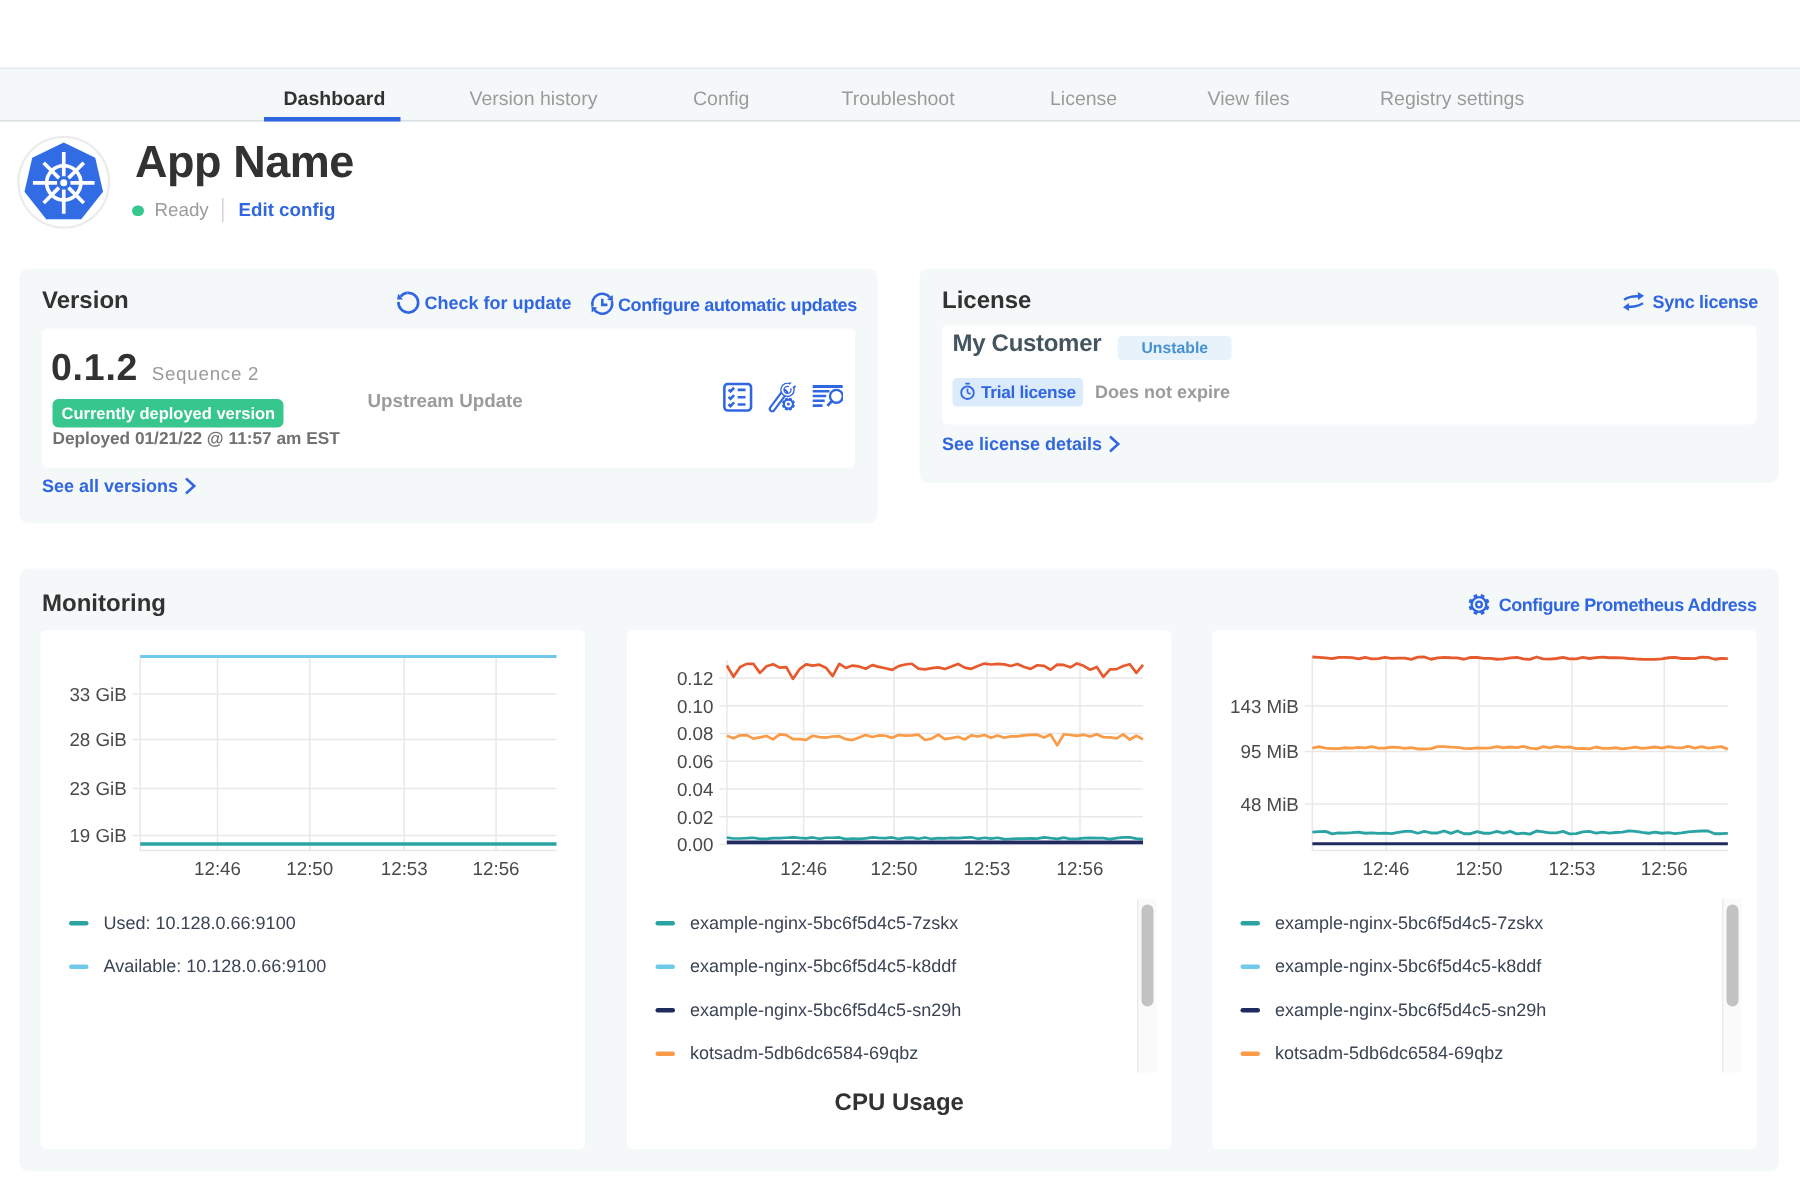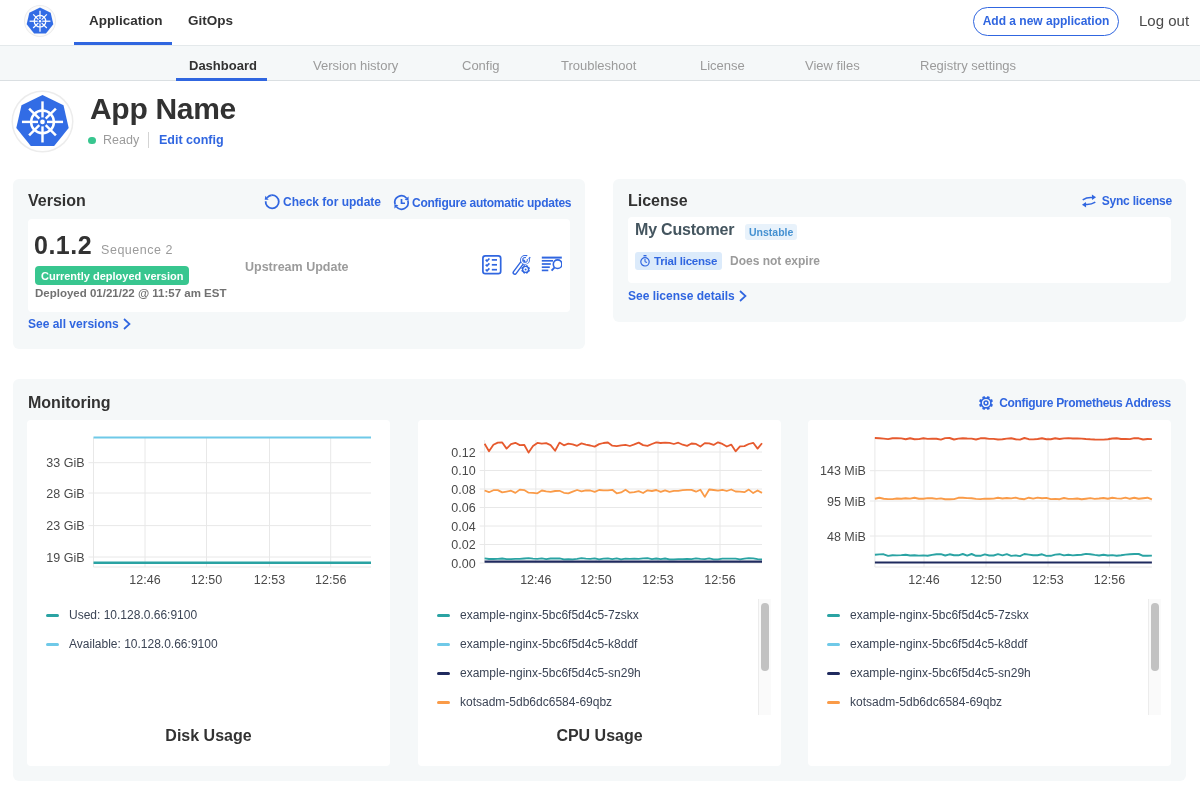--- a/index.html
+++ b/index.html
@@ -35,31 +35,20 @@
 
 .panel { position:absolute; top:420px; width:363px; height:346px; background:#fff; border-radius:4px; }
 .charttitle { position:absolute; width:363px; text-align:center; font-size:16px; font-weight:bold; color:#323232; top:727px; }
 .legenditem { position:absolute; font-size:12px; color:#3b4455; }
 .legenddash { position:absolute; width:13px; height:2.5px; border-radius:2px; }
 </style>
 </head>
 <body>
 <div id="page">
 
-  <div id="topnav">
-    <div class="abs" style="left:24.5px;top:6px;width:30px;height:30px;border-radius:50%;background:#fbfbfb;box-shadow:0 0 0 1px #ededed;"></div>
-      <svg id="k8slogo-sm" class="abs" style="left:24.5px;top:6px;" width="30" height="30" viewBox="0 0 29 29">
-        <use href="#k8s"></use>
-      </svg>
-    <div class="navtab" style="left:89px;">Application</div>
-    <div class="navtab" style="left:188px;">GitOps</div>
-    <div id="appunderline"></div>
-    <div id="addbtn">Add a new application</div>
-    <div id="logout">Log out</div>
-  </div>
 
   <div id="subnav">
     <div class="subtab active" style="left:189px;">Dashboard</div>
     <div class="subtab" style="left:313px;">Version history</div>
     <div class="subtab" style="left:462px;">Config</div>
     <div class="subtab" style="left:561px;">Troubleshoot</div>
     <div class="subtab" style="left:700px;">License</div>
     <div class="subtab" style="left:805px;">View files</div>
     <div class="subtab" style="left:920px;">Registry settings</div>
   </div>
@@ -128,21 +117,21 @@
         <path d="M2 1 L7.5 6 L2 11" fill="none" stroke="#3066e0" stroke-width="1.7"></path>
       </svg></div>
 
   <div class="card" id="liccard"></div>
   <div class="cardhead" style="left:628px;top:192px;">License</div>
   <div class="iconlink" style="right:28px;top:193px;letter-spacing:-0.2px;"><svg width="16" height="16" viewBox="0 0 15 15" style="margin-right:5px;">
         <use href="#ic-sync"></use>
       </svg>Sync license</div>
   <div class="whitebox" style="left:628px;top:217px;width:543px;height:66px;"></div>
   <div class="abs" style="left:635px;top:221px;font-size:16px;font-weight:bold;color:#44555f;letter-spacing:-0.2px;">My Customer</div>
-  <div class="abs" style="left:745px;top:224px;background:#e8f2fb;color:#4591d1;font-size:10.5px;font-weight:600;border-radius:3px;padding:2px 4px;">Unstable</div>
+  <div class="abs" style="left:745px;top:224px;background:#e8f2fb;color:#4591d1;font-size:10.5px;font-weight:600;border-radius:3px;padding:2px 16px;">Unstable</div>
   <div class="abs" style="left:635px;top:252px;background:#dcebfb;border-radius:3px;padding:3px 5px 3px 4px;font-size:11.5px;font-weight:bold;color:#3066e0;letter-spacing:-0.2px;"><svg width="12" height="12" viewBox="0 0 12 12" style="vertical-align:-2px;margin-right:3px;">
         <use href="#ic-clock"></use>
       </svg>Trial license</div>
   <div class="abs" style="left:730px;top:254px;font-size:12px;font-weight:600;color:#9b9b9b;text-align:center;">Does not expire</div>
   <div class="seelink" style="left:628px;top:289px;">See license details <svg width="9" height="12" viewBox="0 0 9 12" style="vertical-align:-2px;">
         <path d="M2 1 L7.5 6 L2 11" fill="none" stroke="#3066e0" stroke-width="1.7"></path>
       </svg></div>
 
   <div class="card" id="moncard"></div>
   <div class="cardhead" style="left:28px;top:394px;">Monitoring</div>
@@ -256,21 +245,20 @@
       <span class="legenditem" style="left:850px;top:666px;">example-nginx-5bc6f5d4c5-sn29h</span>
       <span class="legenddash" style="left:436.5px;top:701px;background:#fa9b48;"></span>
       <span class="legenditem" style="left:460px;top:695px;">kotsadm-5db6dc6584-69qbz</span>
       <span class="legenddash" style="left:827px;top:701px;background:#fa9b48;"></span>
       <span class="legenditem" style="left:850px;top:695px;">kotsadm-5db6dc6584-69qbz</span>
       <span class="abs" style="left:758px;top:599px;width:13px;height:116px;background:#fafafa;border-left:1px solid #ececec;"></span>
       <span class="abs" style="left:760.5px;top:603px;width:8px;height:68px;background:#c2c2c2;border-radius:4px;"></span>
       <span class="abs" style="left:1148px;top:599px;width:13px;height:116px;background:#fafafa;border-left:1px solid #ececec;"></span>
       <span class="abs" style="left:1150.5px;top:603px;width:8px;height:68px;background:#c2c2c2;border-radius:4px;"></span>
     </div>
-  <div class="charttitle" style="left:27px;">Disk Usage</div>
   <div class="charttitle" style="left:418px;">CPU Usage</div>
 
   <svg width="0" height="0" style="position:absolute;">
     <defs>
       <g id="k8s">
           <polygon points="14.50,1.50 24.82,6.47 27.37,17.64 20.23,26.59 8.77,26.59 1.63,17.64 4.18,6.47" fill="#326ce5"></polygon>
           <circle cx="14.5" cy="14.7" r="5.6" fill="none" stroke="#fff" stroke-width="1.2"></circle>
           <circle cx="14.5" cy="14.7" r="1.15" fill="#fff"></circle>
           <line x1="14.50" y1="12.50" x2="14.50" y2="4.60" stroke="#fff" stroke-width="1.2"></line>
           <line x1="16.06" y1="13.14" x2="21.08" y2="8.12" stroke="#fff" stroke-width="1.2"></line>

